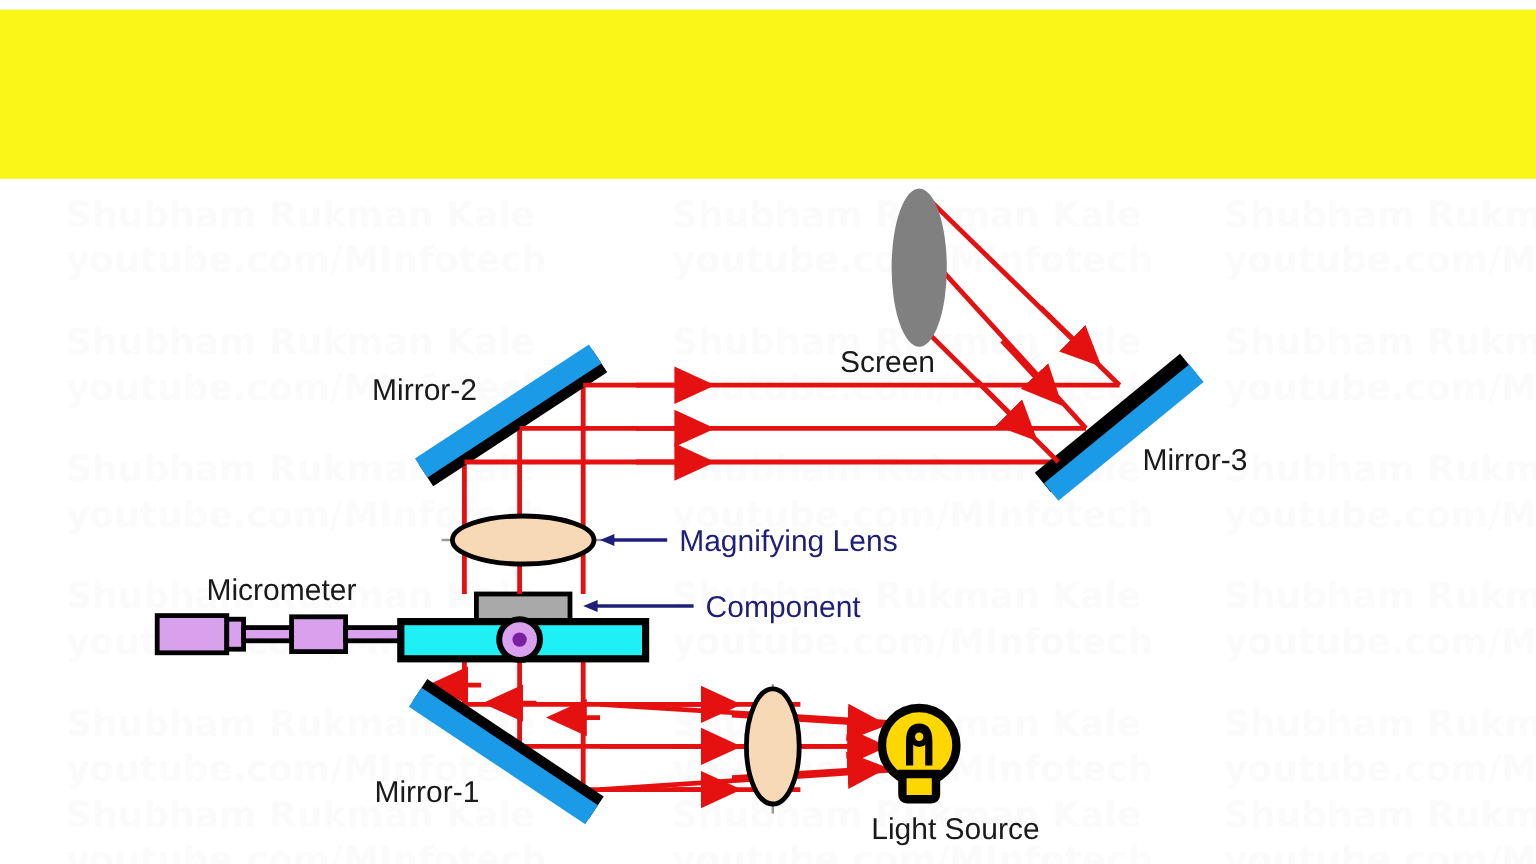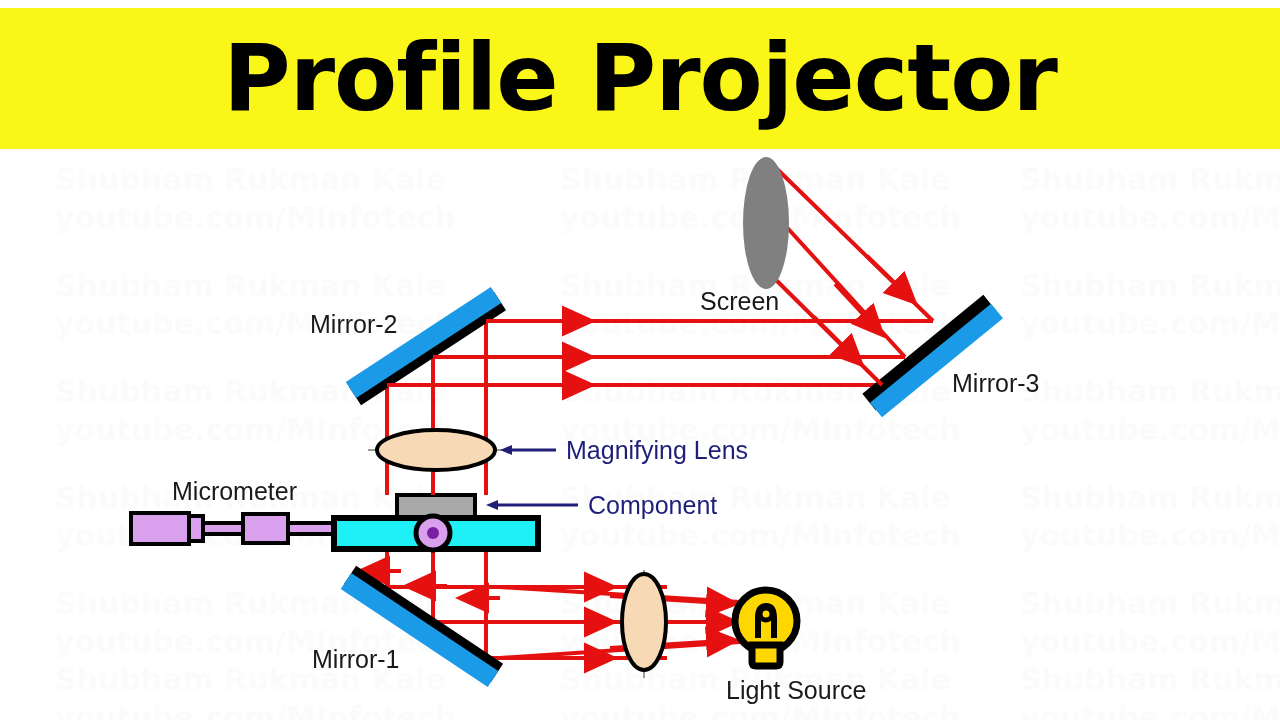--- a/index.html
+++ b/index.html
@@ -195,15 +195,14 @@
     <text class="lbl-blue" x="566" y="459">Magnifying Lens</text>
 
     <g>
       <line x1="578" y1="505" x2="494" y2="505" stroke="#1f1f7a" stroke-width="3"></line>
       <path d="M486,505 L498,500 L498,510 z" fill="#1f1f7a"></path>
     </g>
     <text class="lbl-blue" x="588" y="514">Component</text>
   </svg>
 
   <div class="banner"></div>
-  <div class="banner-title">Profile Projector</div>
 
 </div>
 
 </body></html>

